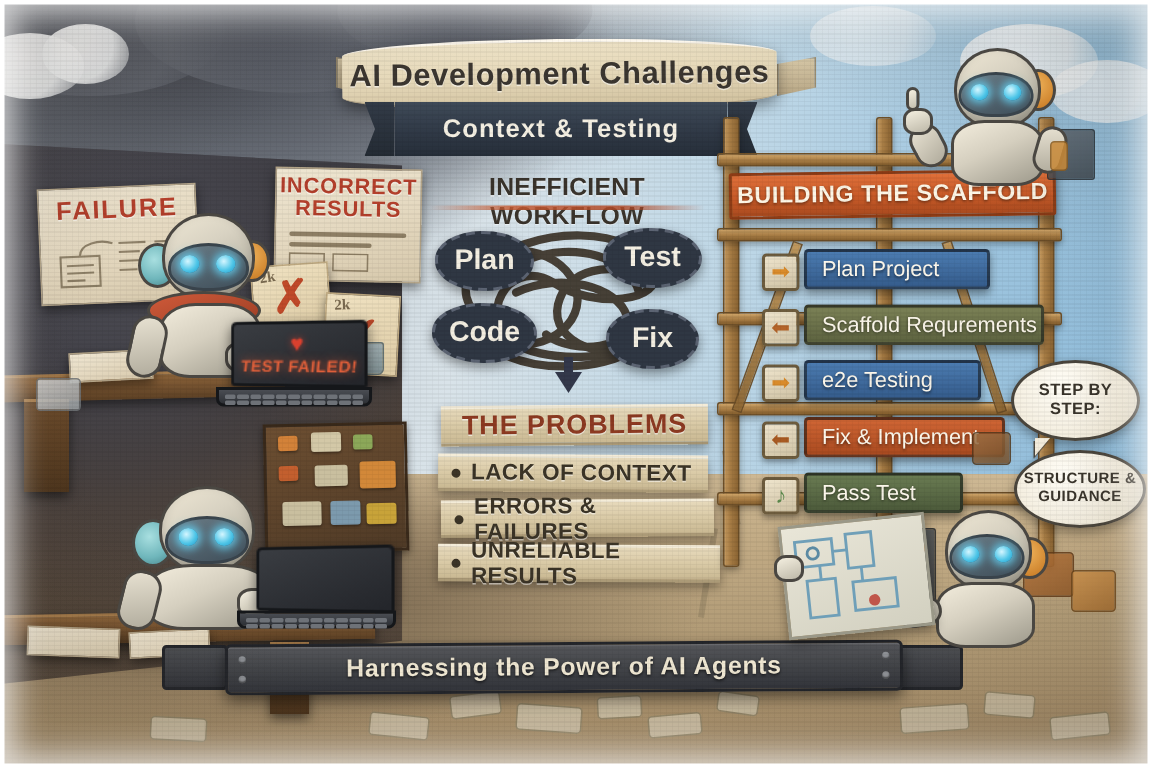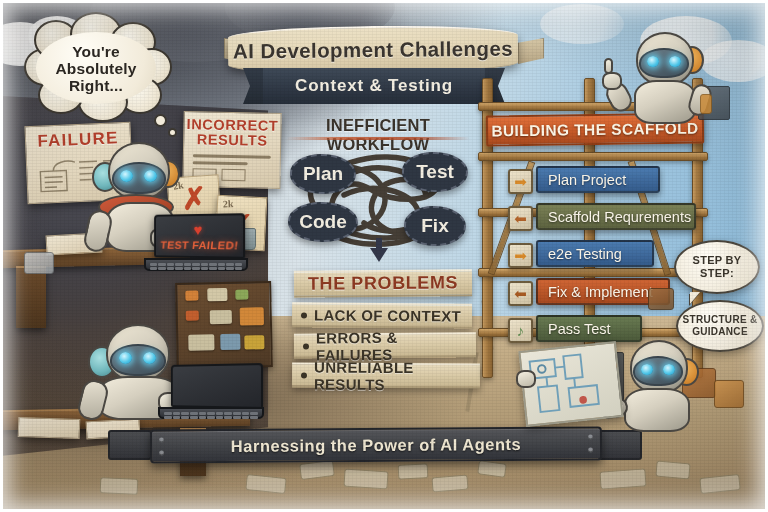--- a/index.html
+++ b/index.html
@@ -562,35 +562,20 @@
           <i></i>
           <i></i>
           <i></i>
           <i></i>
           <i></i>
           <i></i>
       </div>
     </div>
   </div>
 
-  <div class="thought">
-    <div class="tpuff" style="left:2px;   top:30px; width:42px; height:38px;"></div>
-    <div class="tpuff" style="left:12px;  top:2px;  width:44px; height:40px;"></div>
-    <div class="tpuff" style="left:48px;  top:-6px; width:52px; height:44px;"></div>
-    <div class="tpuff" style="left:88px;  top:4px;  width:46px; height:40px;"></div>
-    <div class="tpuff" style="left:110px; top:30px; width:40px; height:38px;"></div>
-    <div class="tpuff" style="left:96px;  top:58px; width:44px; height:38px;"></div>
-    <div class="tpuff" style="left:56px;  top:64px; width:50px; height:40px;"></div>
-    <div class="tpuff" style="left:16px;  top:58px; width:46px; height:38px;"></div>
-    <div class="tcore">
-      <span class="txt">You're Absolutely Right...</span>
-    </div>
-    <div class="tdot" style="left:132px; top:96px; width:13px; height:13px; z-index:4;"></div>
-    <div class="tdot" style="left:146px; top:110px; width:9px; height:9px; z-index:4;"></div>
-  </div>
 
   <div class="ribbon-tail rt-l"></div>
   <div class="ribbon-tail rt-r"></div>
   <div class="ribbon">
     <span class="txt">AI Development Challenges</span>
   </div>
   <div class="sb-notch sbn-l"></div>
   <div class="sb-notch sbn-r"></div>
   <div class="subbanner">
     <span class="txt">Context &amp; Testing</span>

